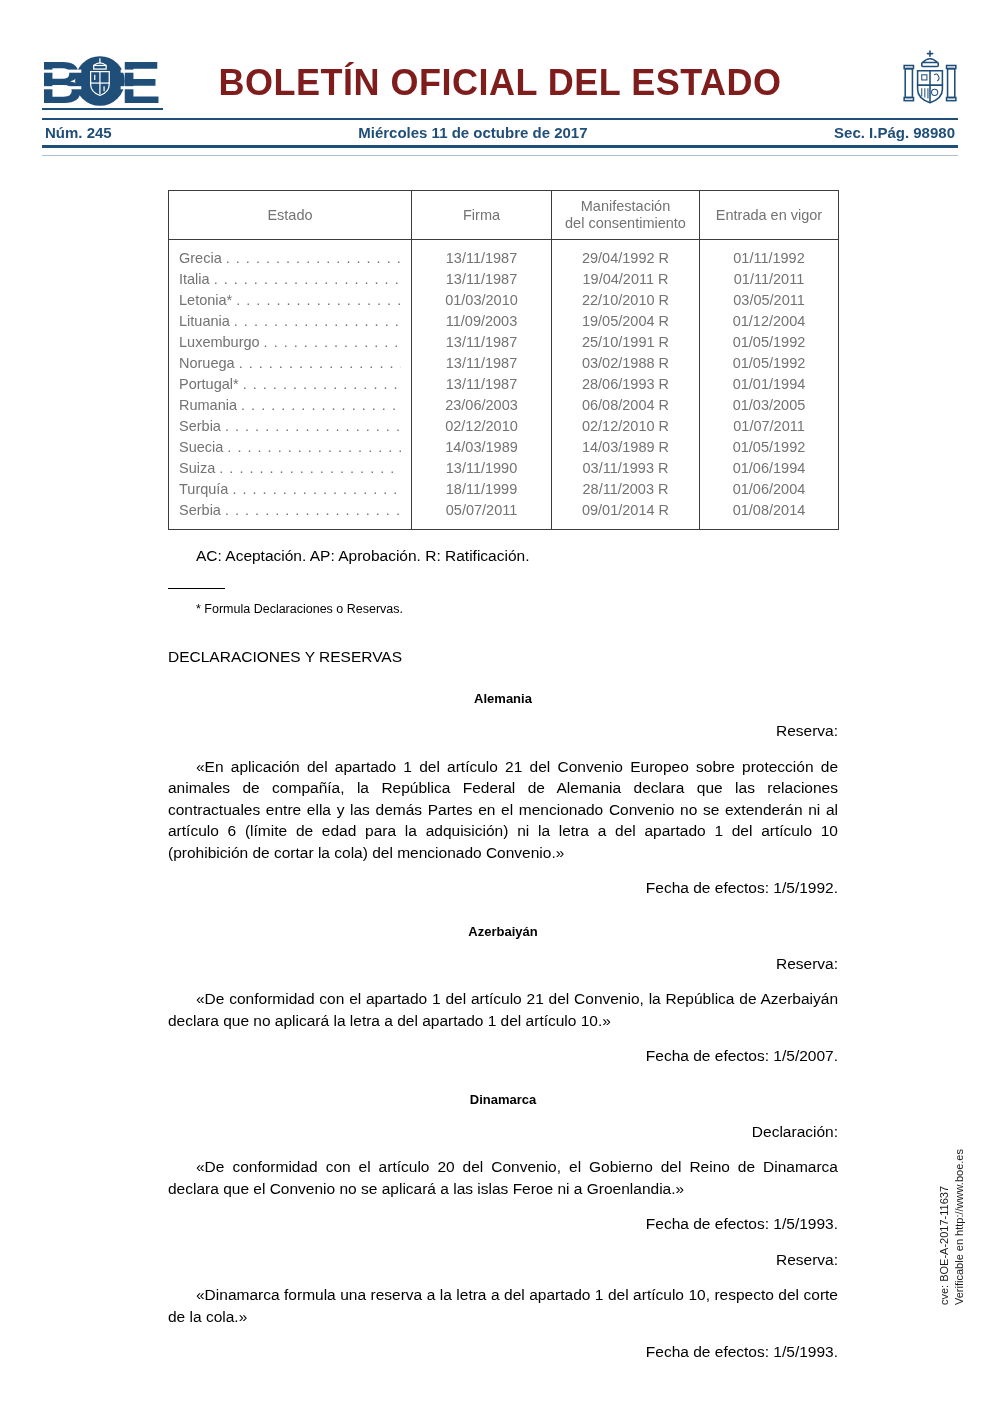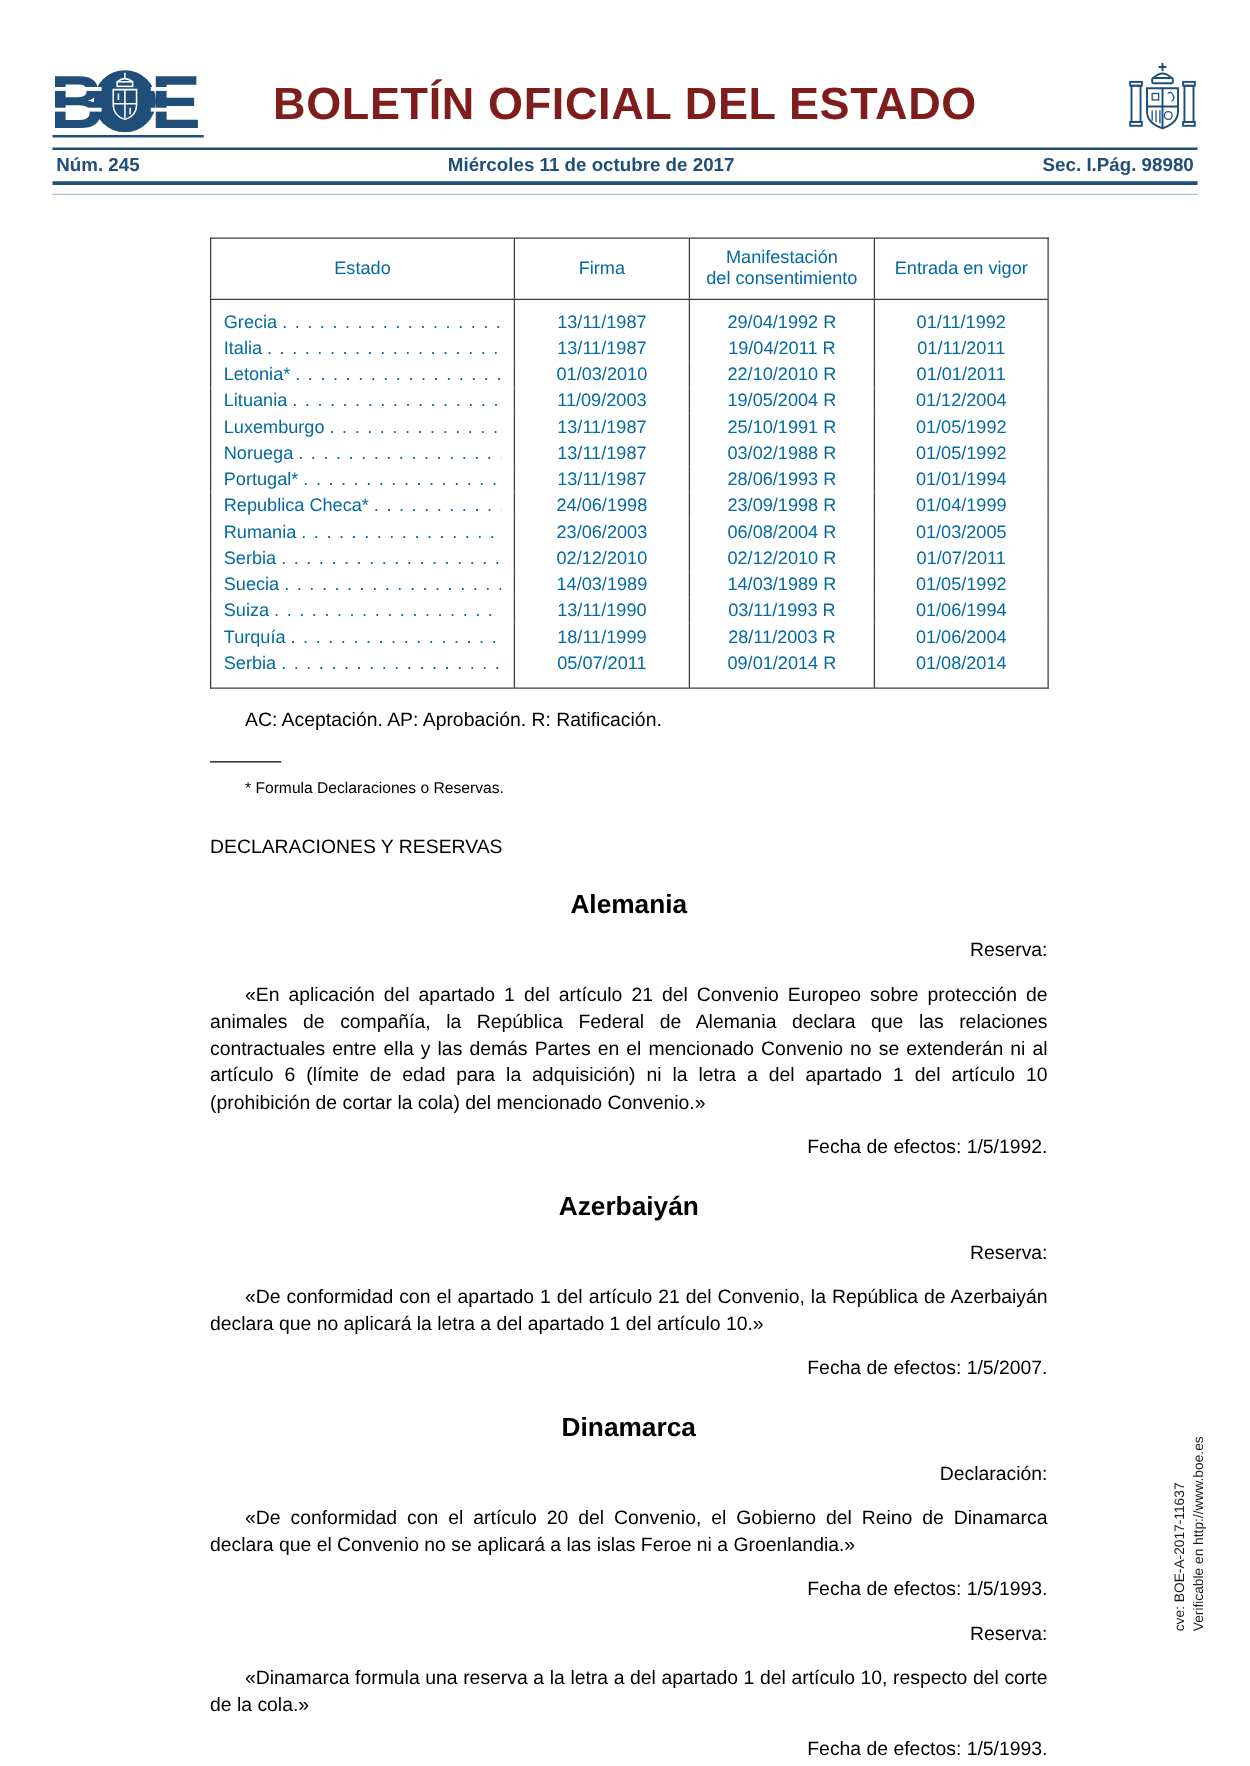--- a/index.html
+++ b/index.html
@@ -28,21 +28,21 @@
     position:absolute; left:45px; top:122px; width:910px; height:21px;
     display:flex; align-items:center; justify-content:space-between;
     font-size:15px; font-weight:bold; color:#1f4e79;
   }
   .issue-bar .secpag { display:flex; gap:0; }
   
   .main { position:absolute; left:168px; top:190px; width:670px; }
   
   table.treaty {
     width:670px; border-collapse:collapse; table-layout:fixed;
-    font-size:14.5px; color:#0369a1;
+    font-size:14.5px; color:#737373;
   }
   table.treaty th, table.treaty td { font-weight:normal; }
   table.treaty { border:1px solid #3c3c3c; }
   table.treaty th {
     border-bottom:1px solid #3c3c3c;
     height:44px; text-align:center; vertical-align:middle;
     white-space:pre-line; line-height:17px; padding:2px 4px;
   }
   table.treaty th + th, table.treaty td + td { border-left:1px solid #3c3c3c; }
   table.treaty col.c1 { width:243px; }
@@ -59,21 +59,21 @@
   .leader::after {
     content:". . . . . . . . . . . . . . . . . . . . . . . . . . . . . . . . . . . . . . . . . . . . . . . .";
     letter-spacing:1px;
   }
   
   .abbrev { margin:17px 0 0 0; font-size:15.5px; text-indent:28px; }
   .foot-divider { margin:23px 0 0 0; width:57px; border-top:1px solid #000; }
   .footnote { margin:13px 0 0 28px; font-size:12.5px; }
   
   .decl-title { margin:32px 0 0 0; text-align:left; font-size:15.5px; font-weight:normal; }
-  .decl h3 { margin:25px 0 0 0; text-align:center; font-size:21px; font-weight:bold; }
+  .decl h3 { margin:25px 0 0 0; text-align:center; font-size:13px; font-weight:bold; }
   .decl p { margin:14px 0 0 0; font-size:15.5px; line-height:21.5px; }
   .decl p.lbl { text-indent:28px;text-align:right; }
   .decl p.quote { text-align:justify; text-indent:28px; }
   
   .cve {
     position:absolute; left:852px; top:1190px; width:200px; height:30px;
     transform:rotate(-90deg);
     font-size:11px; line-height:15px; color:#1a1a1a;
     text-align:left;
   }
@@ -196,21 +196,21 @@
           </tr>
         <tr>
             <td class="c-est">
               <span class="cellflex">
                 <span>Letonia*</span>
                 <span class="leader"></span>
               </span>
             </td>
             <td class="c-d">01/03/2010</td>
             <td class="c-d">22/10/2010 R</td>
-            <td class="c-d">01/01/2011</td>
+            <td class="c-d">03/05/2011</td>
           </tr>
         <tr>
             <td class="c-est">
               <span class="cellflex">
                 <span>Lituania</span>
                 <span class="leader"></span>
               </span>
             </td>
             <td class="c-d">11/09/2003</td>
             <td class="c-d">19/05/2004 R</td>
@@ -241,31 +241,20 @@
         <tr>
             <td class="c-est">
               <span class="cellflex">
                 <span>Portugal*</span>
                 <span class="leader"></span>
               </span>
             </td>
             <td class="c-d">13/11/1987</td>
             <td class="c-d">28/06/1993 R</td>
             <td class="c-d">01/01/1994</td>
-          </tr>
-        <tr>
-            <td class="c-est">
-              <span class="cellflex">
-                <span>Republica Checa*</span>
-                <span class="leader"></span>
-              </span>
-            </td>
-            <td class="c-d">24/06/1998</td>
-            <td class="c-d">23/09/1998 R</td>
-            <td class="c-d">01/04/1999</td>
           </tr>
         <tr>
             <td class="c-est">
               <span class="cellflex">
                 <span>Rumania</span>
                 <span class="leader"></span>
               </span>
             </td>
             <td class="c-d">23/06/2003</td>
             <td class="c-d">06/08/2004 R</td>

